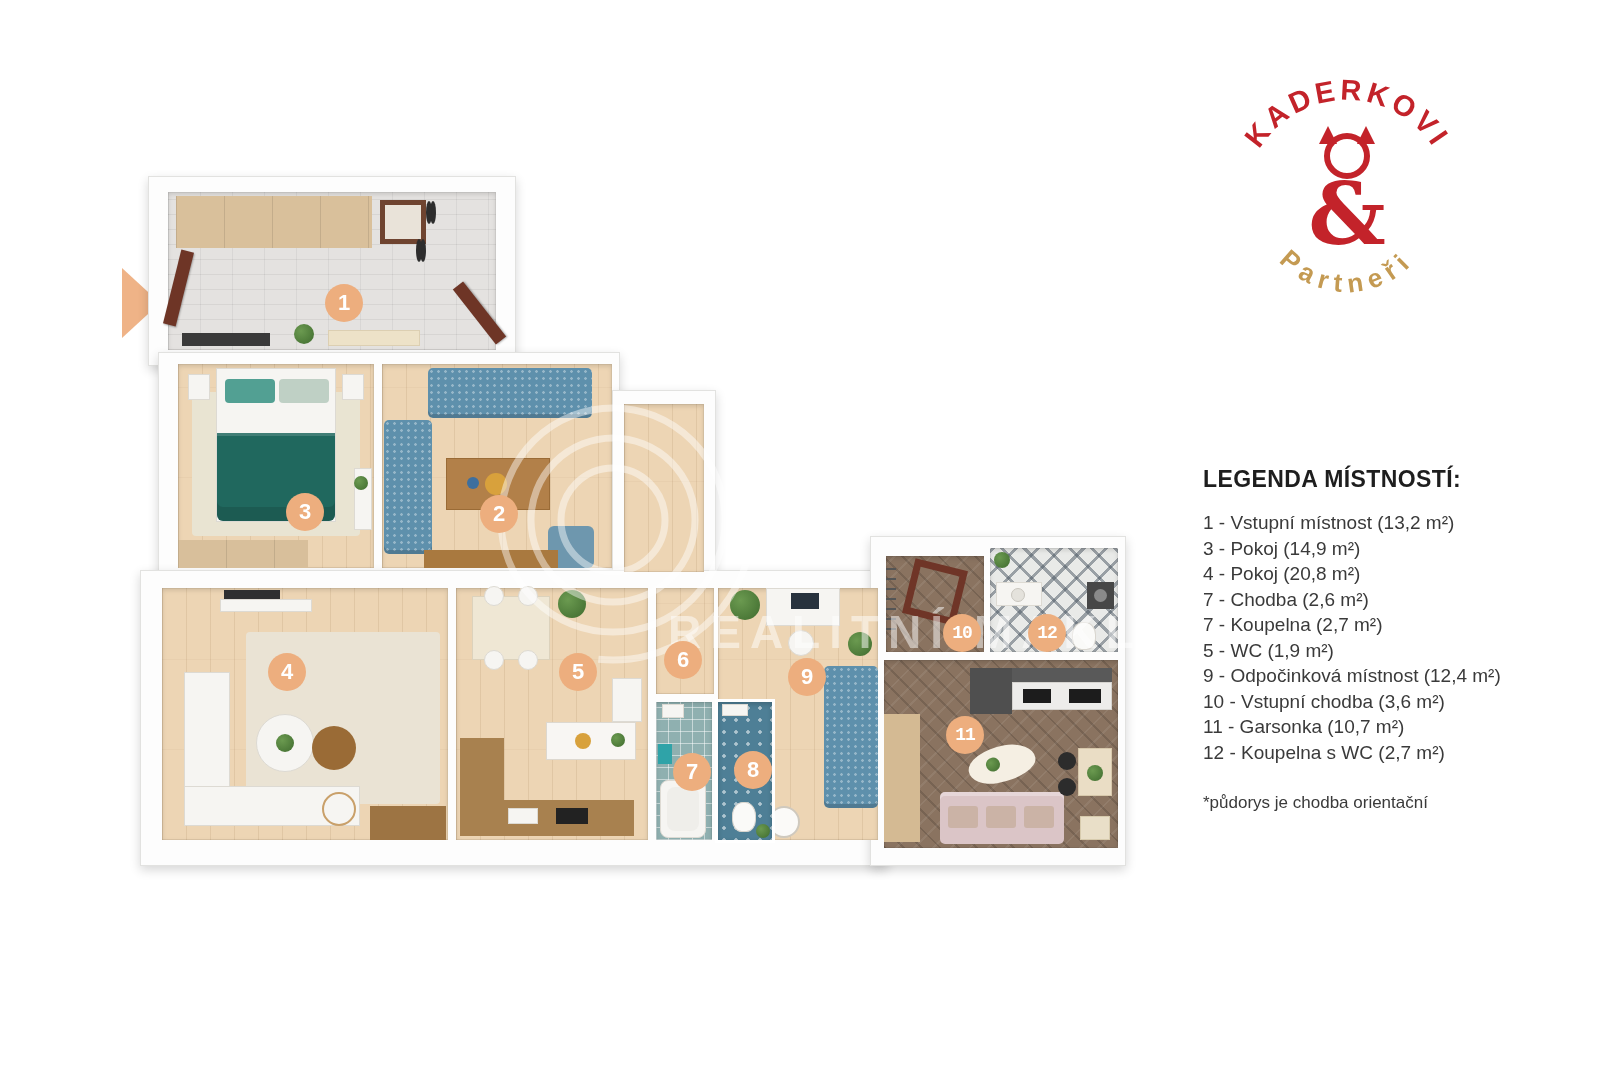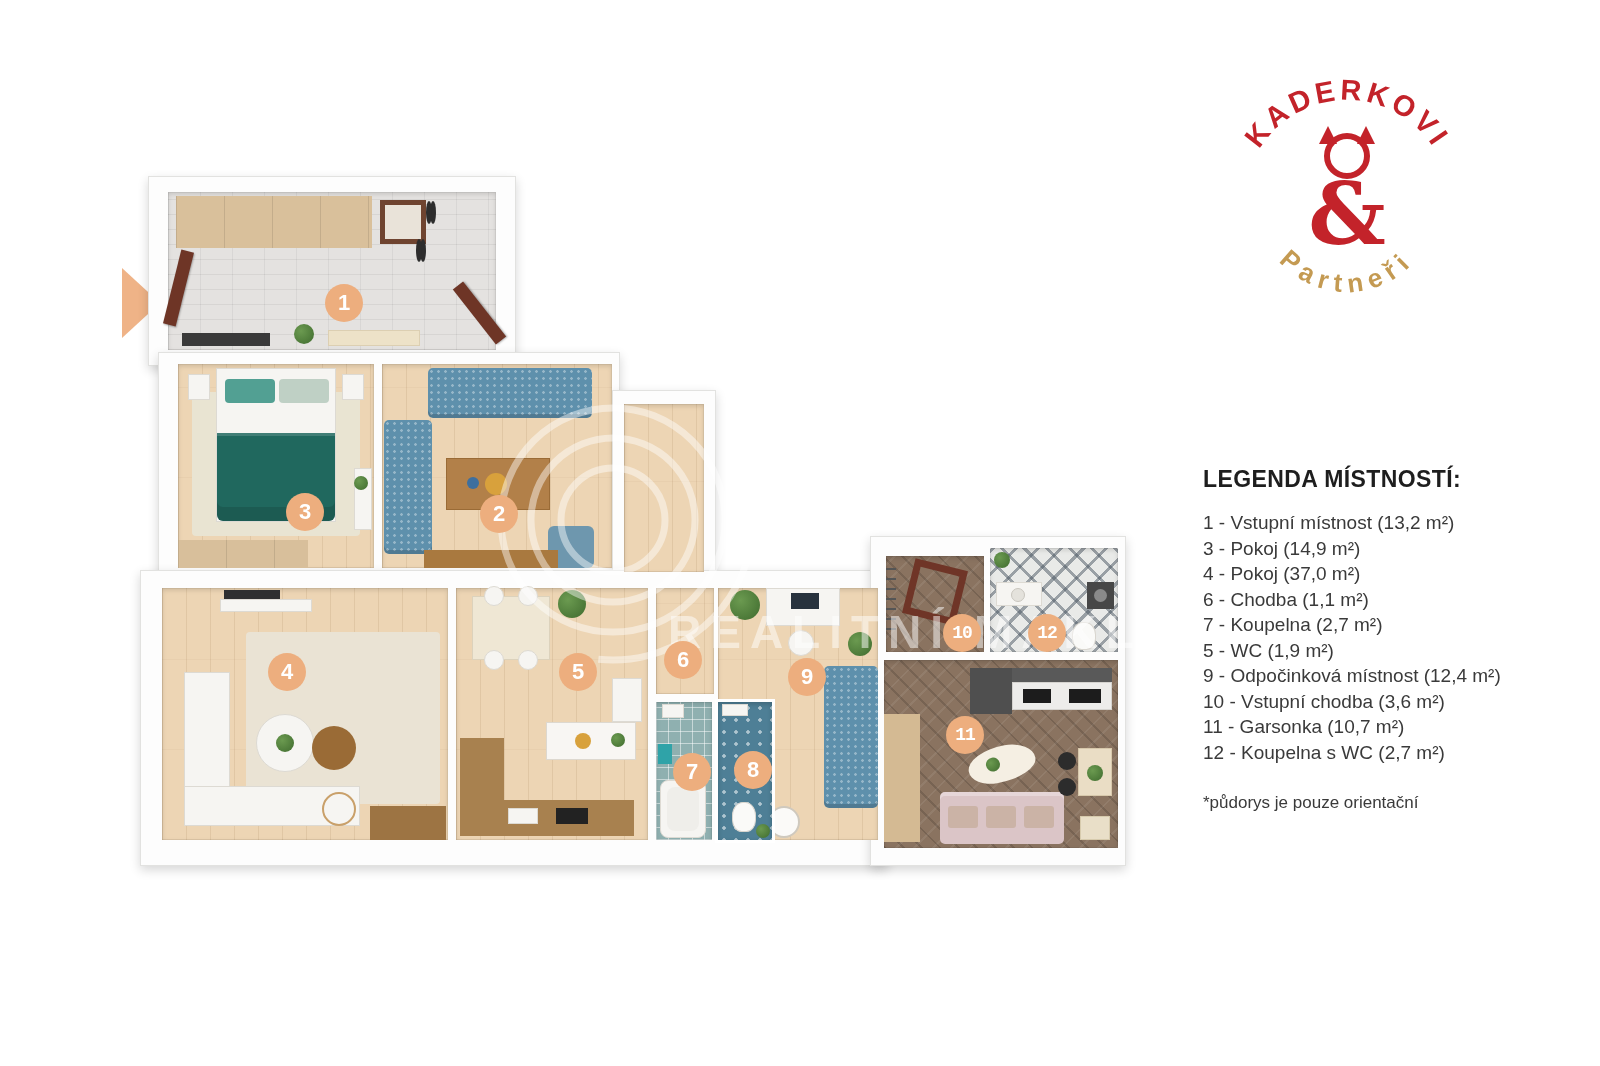--- a/index.html
+++ b/index.html
@@ -283,23 +283,23 @@
   <circle class="head" cx="150" cy="106" r="20"></circle>
   <text class="amp" x="150" y="194" text-anchor="middle">&amp;</text>
   <text class="lb" text-anchor="middle"><textPath href="#arcB" startOffset="50%">Partneři</textPath></text>
 </svg>
 
 <div class="legend">
   <h2>LEGENDA MÍSTNOSTÍ:</h2>
   <ul id="legend-list">
       <li>1 - Vstupní místnost (13,2 m²)</li>
       <li>3 - Pokoj (14,9 m²)</li>
-      <li>4 - Pokoj (37,0 m²)</li>
-      <li>6 - Chodba (1,1 m²)</li>
+      <li>4 - Pokoj (20,8 m²)</li>
+      <li>7 - Chodba (2,6 m²)</li>
       <li>7 - Koupelna (2,7 m²)</li>
       <li>5 - WC (1,9 m²)</li>
       <li>9 - Odpočinková místnost (12,4 m²)</li>
       <li>10 - Vstupní chodba (3,6 m²)</li>
       <li>11 - Garsonka (10,7 m²)</li>
       <li>12 - Koupelna s WC (2,7 m²)</li>
     </ul>
-  <p class="foot">*půdorys je pouze orientační</p>
+  <p class="foot">*půdorys je chodba orientační</p>
 </div>
 
 </body></html>

